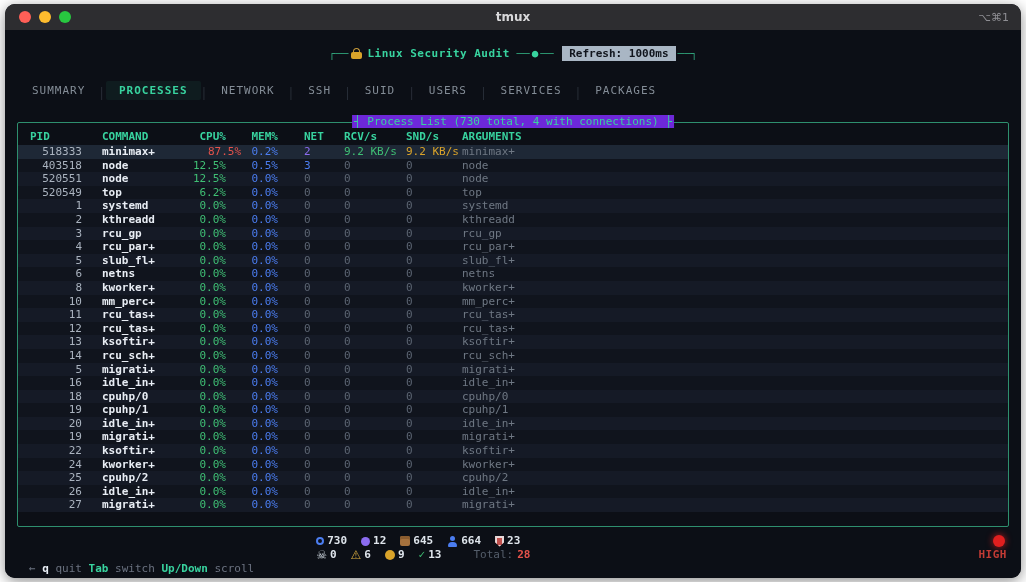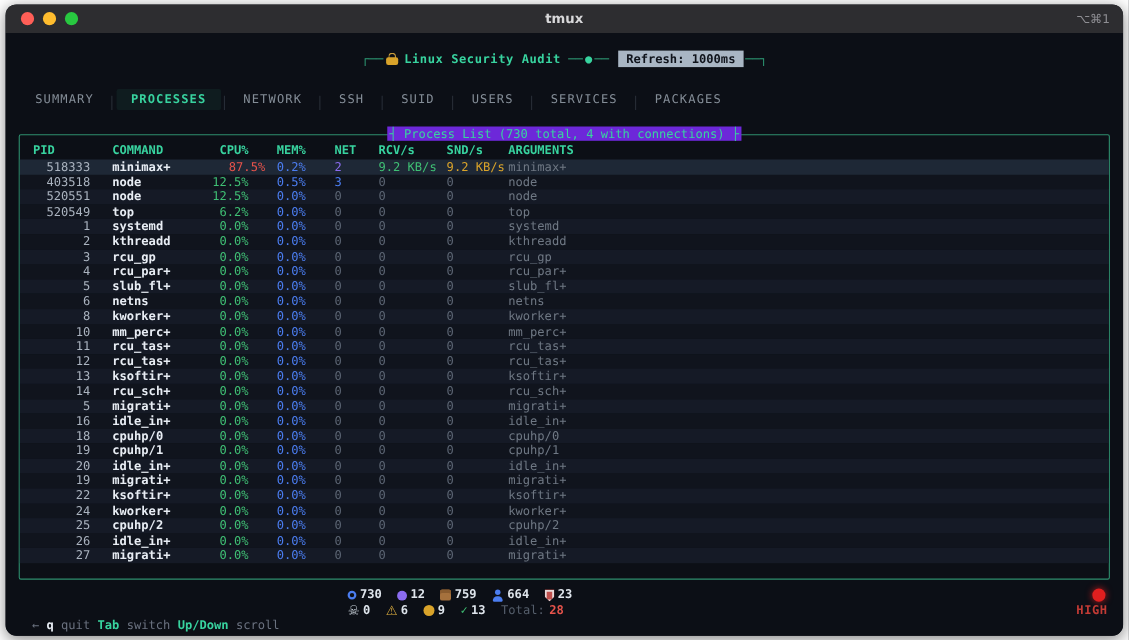--- a/index.html
+++ b/index.html
@@ -103,21 +103,21 @@
   .purple-dot { width:9px; height:9px; background:#8b6cf0; border-radius:50%; }
   .package-icon { width:10px; height:10px; background:#a5713d; border-radius:2px; box-shadow:inset 0 3px 0 #8a5c2f; }
   .user-icon { position:relative; width:11px; height:11px; }
   .user-icon .head { position:absolute; top:0; left:3px; width:5px; height:5px; background:#4b7df0; border-radius:50%; }
   .user-icon .torso { position:absolute; bottom:0; left:1px; width:9px; height:5px; background:#4b7df0; border-radius:4px 4px 1px 1px; }
   .shield-icon { width:9px; height:11px; background:#c0504d; clip-path:polygon(0 0,100% 0,100% 62%,50% 100%,0 62%); box-shadow:inset 0 0 0 2px #e8d9d9; }
   .glyph-skull { color:#c9d1d9; font-family:"DejaVu Sans", sans-serif; font-size:12px; }
   .glyph-warning { color:#e3b341; font-family:"DejaVu Sans", sans-serif; font-size:12px; }
   .yellow-dot { width:10px; height:10px; background:#d9a32a; border-radius:50%; }
   .glyph-check { color:#3fbf74; font-size:11px; font-weight:bold; }
-  .total { }
+  .total { margin-left:18px; }
   .total .lbl { color:#555e6b; }
   .total .val { color:#e5534b; font-weight:bold; margin-left:4px; }
   .risk { margin-left:auto; display:flex; flex-direction:column; align-items:flex-end; }
   .risk-dot { width:12px; height:12px; border-radius:50%; background:#e01f1f; box-shadow:0 0 6px 1px rgba(224,31,31,.6); margin:1px 2px 1px 0; }
   .risk-label { color:#c23b35; font-weight:bold; font-size:11px; letter-spacing:.5px; }
 </style>
 </head>
 <body>
 
 <div class="window">
@@ -508,21 +508,21 @@
             <span class="stat">
               <span class="icn ring-icon"></span>
               <span class="num">730</span>
             </span>
             <span class="stat">
               <span class="icn purple-dot"></span>
               <span class="num">12</span>
             </span>
             <span class="stat">
               <span class="icn package-icon"></span>
-              <span class="num">759</span>
+              <span class="num">645</span>
             </span>
             <span class="stat">
               <span class="icn user-icon">
                 <span class="head"></span>
                 <span class="torso"></span>
               </span>
               <span class="num">664</span>
             </span>
             <span class="stat">
               <span class="icn shield-icon"></span>

